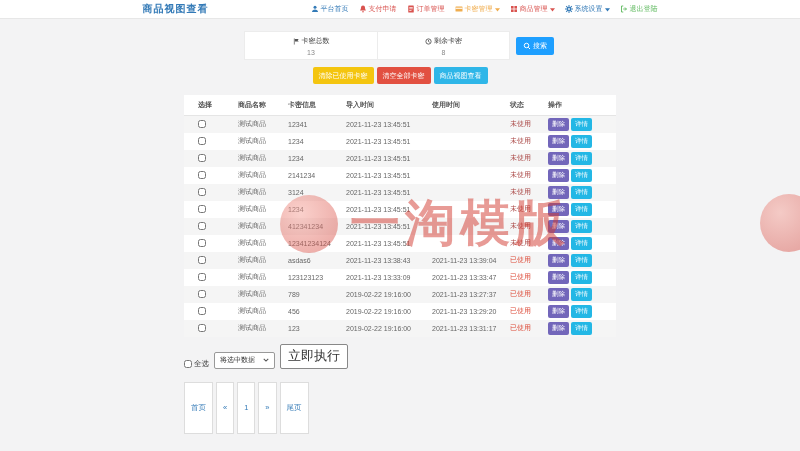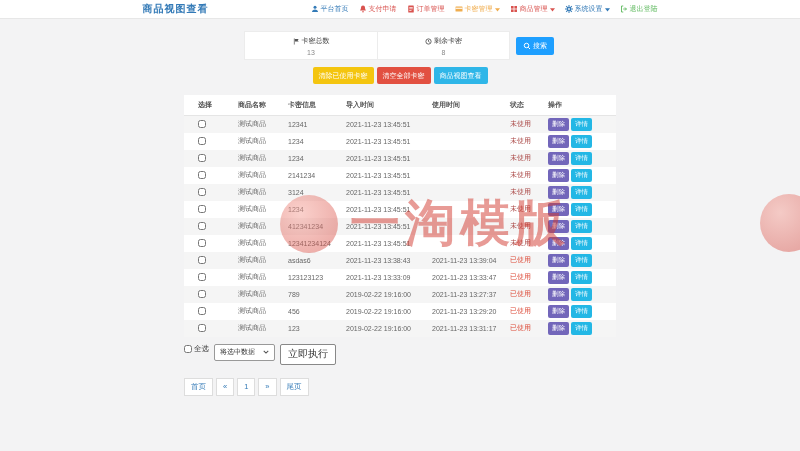--- a/index.html
+++ b/index.html
@@ -36,28 +36,28 @@
   th { font-size:7px; color:#555; text-align:left; padding:5px 2px; font-weight:bold; border-bottom:1px solid #e5e5e5; white-space:nowrap; }
   td { font-size:7px; color:#666; padding:0 2px; height:17px; overflow:hidden; white-space:nowrap; }
   th:first-child, td.c-sel { padding-left:14px; }
   tr.odd  { background:#f5f5f5; }
   tr.even { background:#fff; }
   .row-checkbox { width:8px; height:8px; margin:0; vertical-align:middle; }
   .mini-btn { font-size:6.5px; color:#fff; border:none; border-radius:2px; padding:2px 4px; cursor:pointer; }
   .btn-delete { background:#7266ba; margin-right:2px; }
   .btn-detail { background:#23b7e5; }
   
-  .batch-row { margin-top:7px; display:flex; align-items:flex-start; gap:5px; font-size:7.5px; color:#333; }
+  .batch-row { margin-top:7px; display:flex; align-items:flex-end; gap:5px; font-size:7.5px; color:#333; }
   .batch-row label { display:inline-flex; align-items:center; gap:2px; }
   .select-box { border:1px solid #999; border-radius:2px; background:#fff; font-size:7px;
     padding:2.5px 5px; display:inline-flex; align-items:center; gap:8px; color:#333; cursor:pointer; }
-  .exec-btn { border:1px solid #888; background:#fff; border-radius:2px; font-size:10px; padding:2.5px 7px; color:#333; cursor:pointer; }
+  .exec-btn { border:1px solid #888; background:#fff; border-radius:2px; font-size:13px; padding:2.5px 7px; color:#333; cursor:pointer; }
   .pagination { margin-top:13px; display:flex; gap:3px; }
   .page-item { border:1px solid #ddd; background:#fff; color:#337ab7; font-size:7.5px;
-    padding:3px 6px; min-width:9px; text-align:center; cursor:pointer; }
+    padding:20px 6px; min-width:9px; text-align:center; cursor:pointer; }
   
   .watermark { position:absolute; left:280px; top:190px; display:flex; align-items:center; gap:12px;
     pointer-events:none; z-index:5; }
   .wm-logo { width:58px; height:58px; border-radius:50%;
     background:radial-gradient(circle at 35% 32%, rgba(245,160,150,.7), rgba(205,45,35,.62)); opacity:.7; }
   .wm-text { font-size:50px; font-weight:bold; color:rgba(210,55,45,.5); letter-spacing:5px; white-space:nowrap; }
   .watermark2 { position:absolute; left:760px; top:194px; pointer-events:none; z-index:5; }
 </style>
 </head>
 <body>

